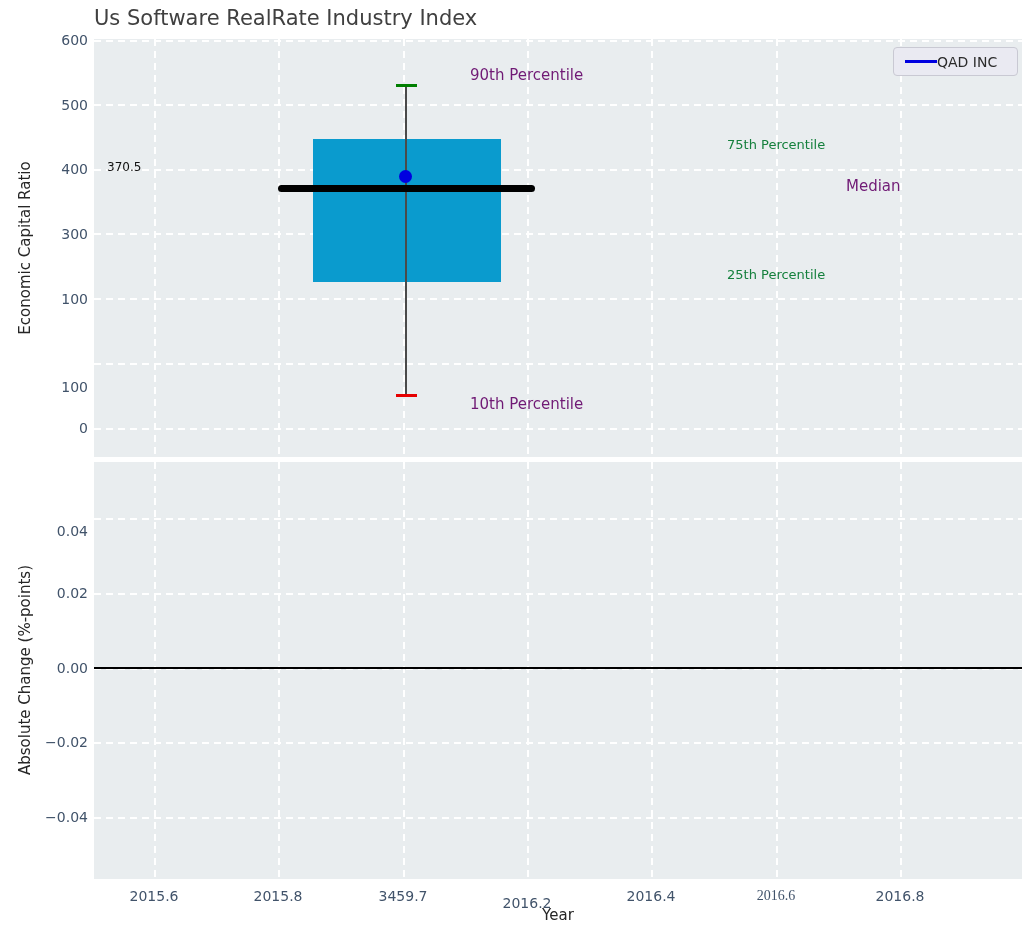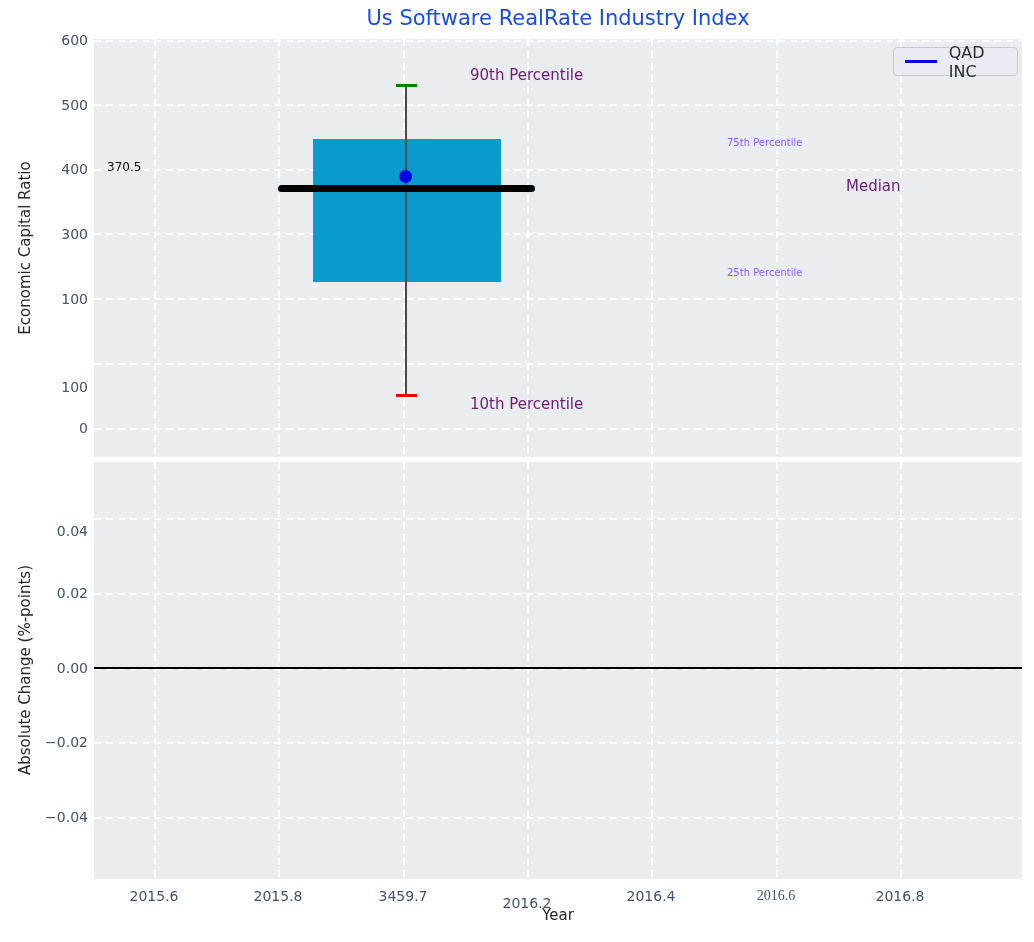--- a/index.html
+++ b/index.html
@@ -7,42 +7,42 @@
     position:relative;width:1034px;height:942px;background:#ffffff;
     font-family:"DejaVu Sans","Liberation Sans",sans-serif;overflow:hidden;
   }
   .axes{position:absolute;background:#e9edef;}
   #axes-top{left:94px;top:39px;width:928px;height:418px;}
   #axes-bottom{left:94px;top:462px;width:928px;height:417px;}
   .grid-h{position:absolute;left:0;width:100%;height:2px;
     background-image:repeating-linear-gradient(90deg,#ffffff 0 7px,transparent 7px 12px);}
   .grid-v{position:absolute;top:0;height:100%;width:2px;
     background-image:repeating-linear-gradient(180deg,#ffffff 0 7px,transparent 7px 12px);}
-  #chart-title{position:absolute;left:94px;top:6px;width:928px;text-align:center;
-    font-size:21px;color:#1d4ed8;}
+  #chart-title{position:absolute;left:94px;top:6px;width:928px;text-align:left;
+    font-size:21px;color:#404040;}
   .ytick{position:absolute;width:60px;text-align:right;font-size:14px;color:#41536a;line-height:18px;}
   .xtick{position:absolute;width:70px;text-align:center;font-size:14px;color:#41536a;line-height:18px;}
   .axis-label{position:absolute;font-size:15px;color:#262626;white-space:nowrap;}
   .axis-label.vert{transform:translate(-50%,-50%) rotate(-90deg);}
   .axis-label.horiz{transform:translate(-50%,0);}
   
   #iqr-box{position:absolute;left:219px;top:100px;width:188px;height:143px;background:#0a9bce;}
   #whisker-line{position:absolute;left:311px;top:46px;width:2px;height:310px;background:#4a4a4a;}
   .cap{position:absolute;left:302px;width:21px;height:3px;}
   #cap-top{top:45px;background:#007f00;}
   #cap-bottom{top:355px;background:#e60000;}
   #median-line{position:absolute;left:184px;top:146px;width:257px;height:7px;background:#000;border-radius:4px;}
   #company-marker{position:absolute;left:305px;top:131px;width:13px;height:13px;border-radius:50%;background:#0000e0;}
   .anno-big{position:absolute;font-size:15px;color:#701a75;white-space:nowrap;}
-  .anno-cyan{position:absolute;font-size:10px;color:#8b5cf6;white-space:nowrap;}
+  .anno-cyan{position:absolute;font-size:13px;color:#15803d;white-space:nowrap;}
   #median-value{position:absolute;left:13px;top:121px;width:136px;font-size:12px;color:#111;}
   #legend{position:absolute;left:799px;top:8px;width:123px;height:27px;background:#eaeaf2;
     border:1px solid #c9c9d3;border-radius:4px;display:flex;align-items:center;}
   #legend-line{display:inline-block;width:32px;height:3px;background:#0000e0;margin-left:11px;}
-  #legend-label{margin-left:12px;font-size:16px;color:#2b2b2b;}
+  #legend-label{margin-left:0;font-size:14px;color:#2b2b2b;}
   #zero-line{position:absolute;left:0;top:205px;width:100%;height:2px;background:#000;}
 </style>
 </head>
 <body>
 
 <div id="figure">
 
   <div id="chart-title">Us Software RealRate Industry Index</div>
 
   <div id="axes-top" class="axes">

